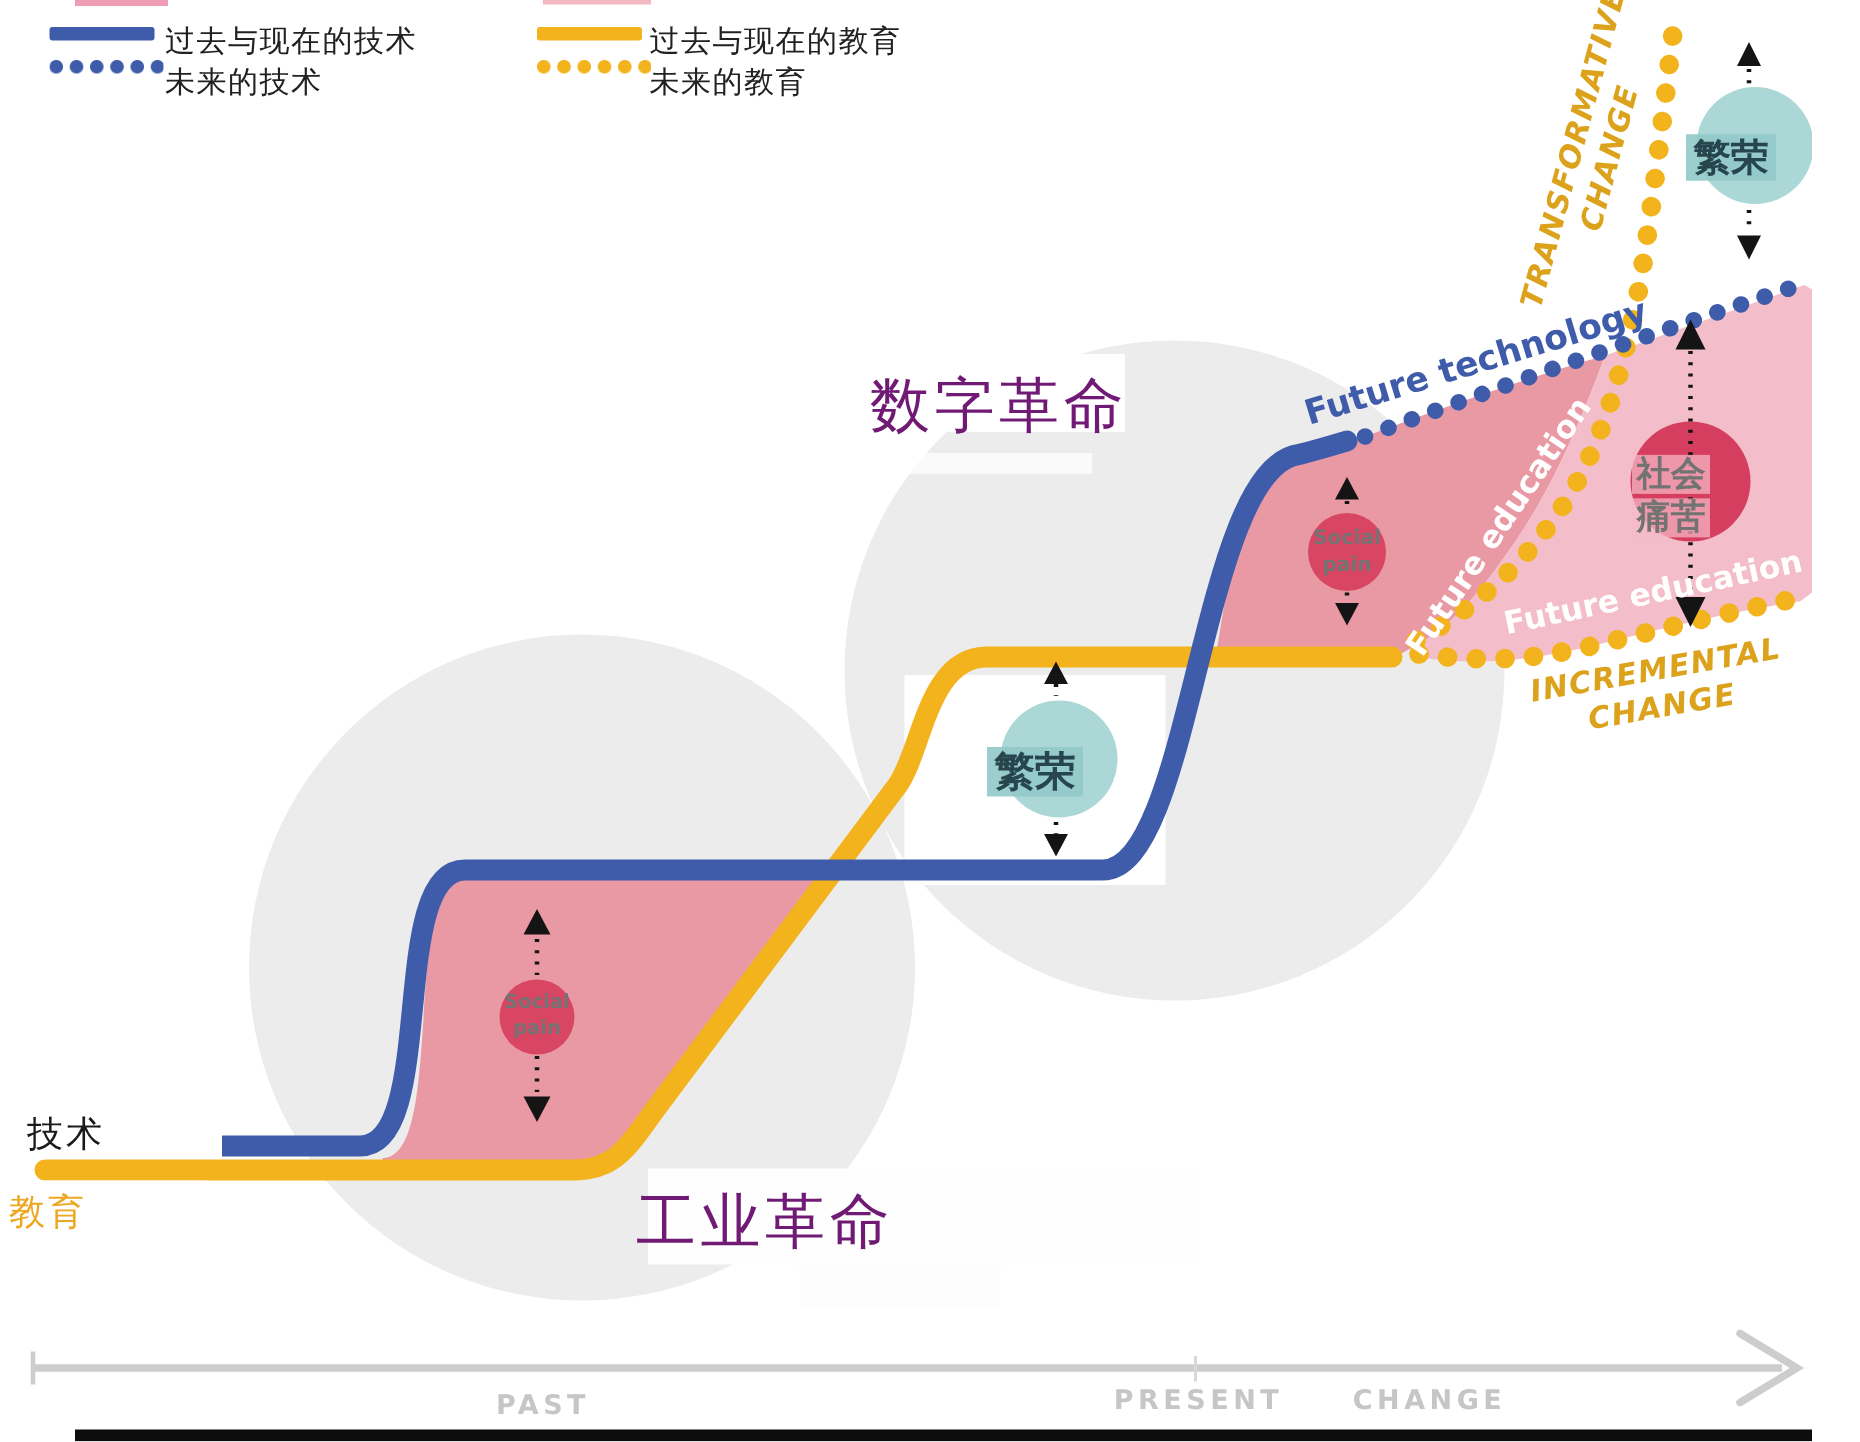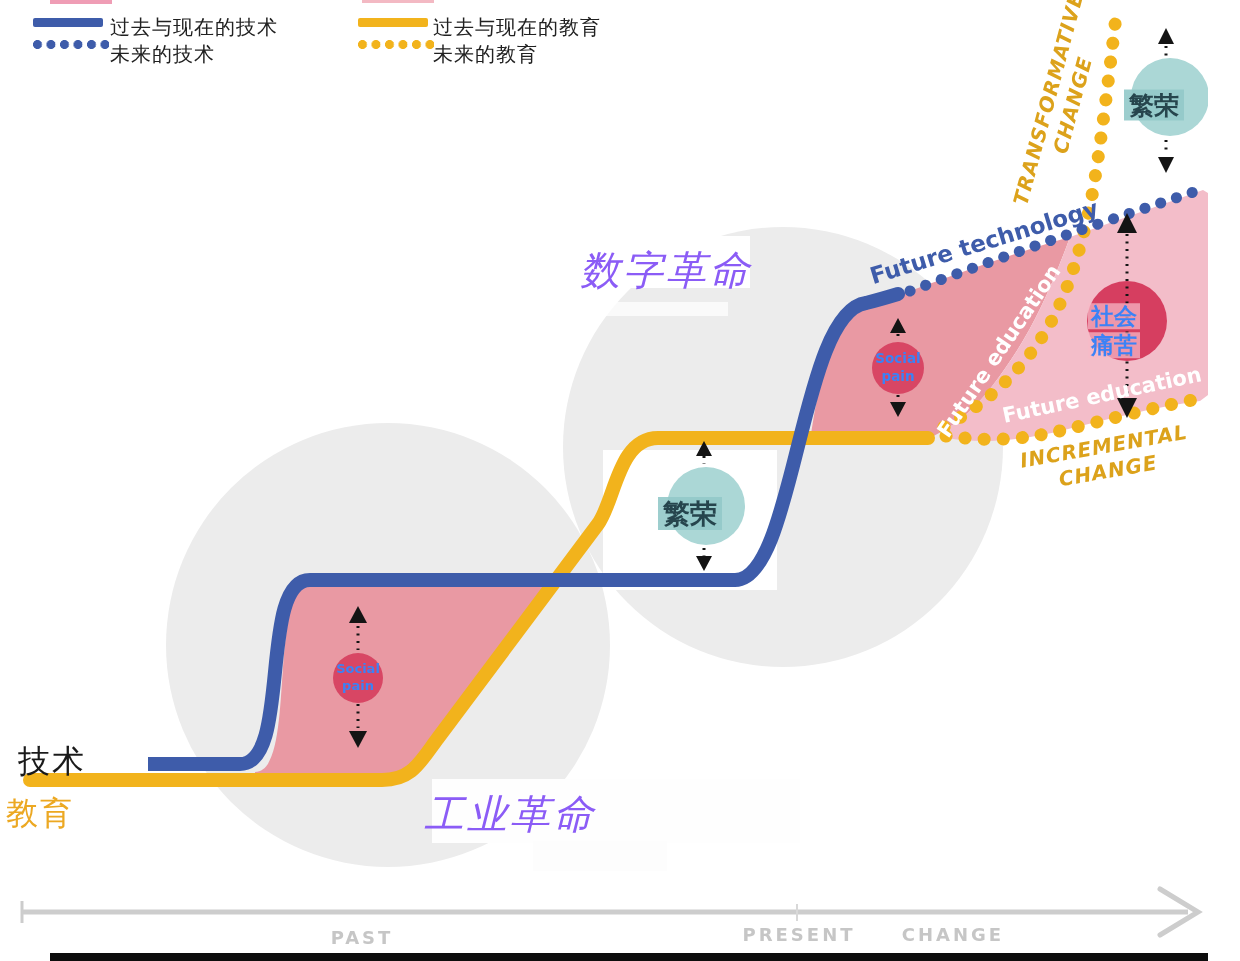--- a/index.html
+++ b/index.html
@@ -6,26 +6,26 @@
   #stage{position:relative;width:1208px;height:961px;background:#ffffff;overflow:hidden;
          font-family:"DejaVu Sans","Liberation Sans",sans-serif;}
   #stage svg{position:absolute;left:0;top:0;}
   .lbl{position:absolute;white-space:nowrap;}
   .ctr{transform:translate(-50%,-50%);}
   .legend-text{font-size:20px;color:#212121;letter-spacing:1px;}
   .swatch-solid{position:absolute;width:70px;height:9px;border-radius:2px;}
   .swatch-dot{position:absolute;width:76px;height:9px;
       background-image:radial-gradient(circle 4.2px at 4.5px 4.5px,var(--c) 4.2px,transparent 4.8px);
       background-size:13.5px 9px;background-repeat:repeat-x;}
-  .era-title{font-size:40px;color:#8b5cf6;letter-spacing:3px;font-style:italic;}
-  .axis-lab{font-size:32px;letter-spacing:2px;}
+  .era-title{font-size:40px;color:#701a75;letter-spacing:3px;}
+  .axis-lab{font-size:24px;letter-spacing:2px;}
   .fut{font-weight:bold;}
   .gold{color:#dca21b;font-weight:bold;font-style:italic;font-size:20px;
         text-align:center;line-height:1.25;letter-spacing:1px;}
-  .circle-lab{color:#3b82f6;font-weight:bold;text-align:center;line-height:1.3;}
+  .circle-lab{color:#737373;font-weight:bold;text-align:center;line-height:1.3;}
   .teal-lab{font-weight:bold;color:#26454d;padding-left:16px;}
   .teal-lab span{background:rgba(146,201,201,.9);padding:1px 5px;}
   .cn-pain span{background:rgba(246,186,199,.72);padding:0 3px;}
   .tl-lab{font-size:18px;font-weight:bold;color:#c6c6c6;letter-spacing:3px;}
 </style>
 </head>
 <body>
 
 <div id="stage">
 

